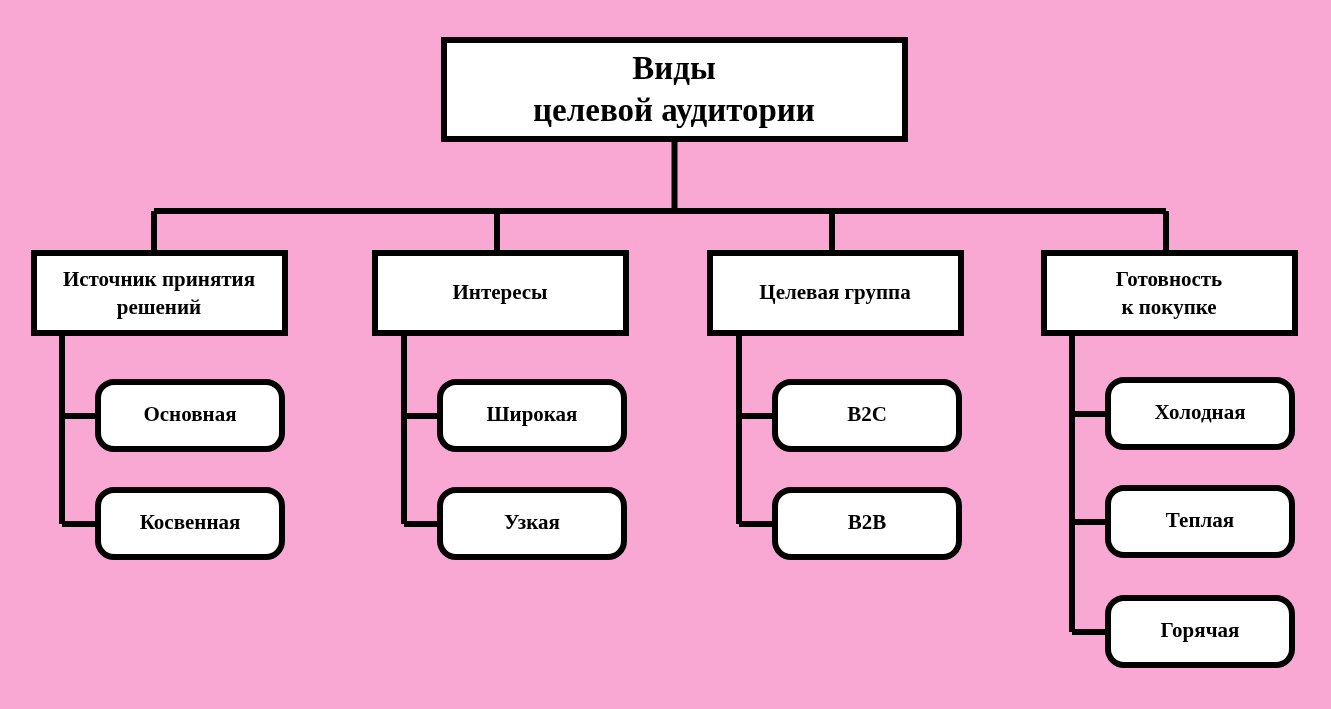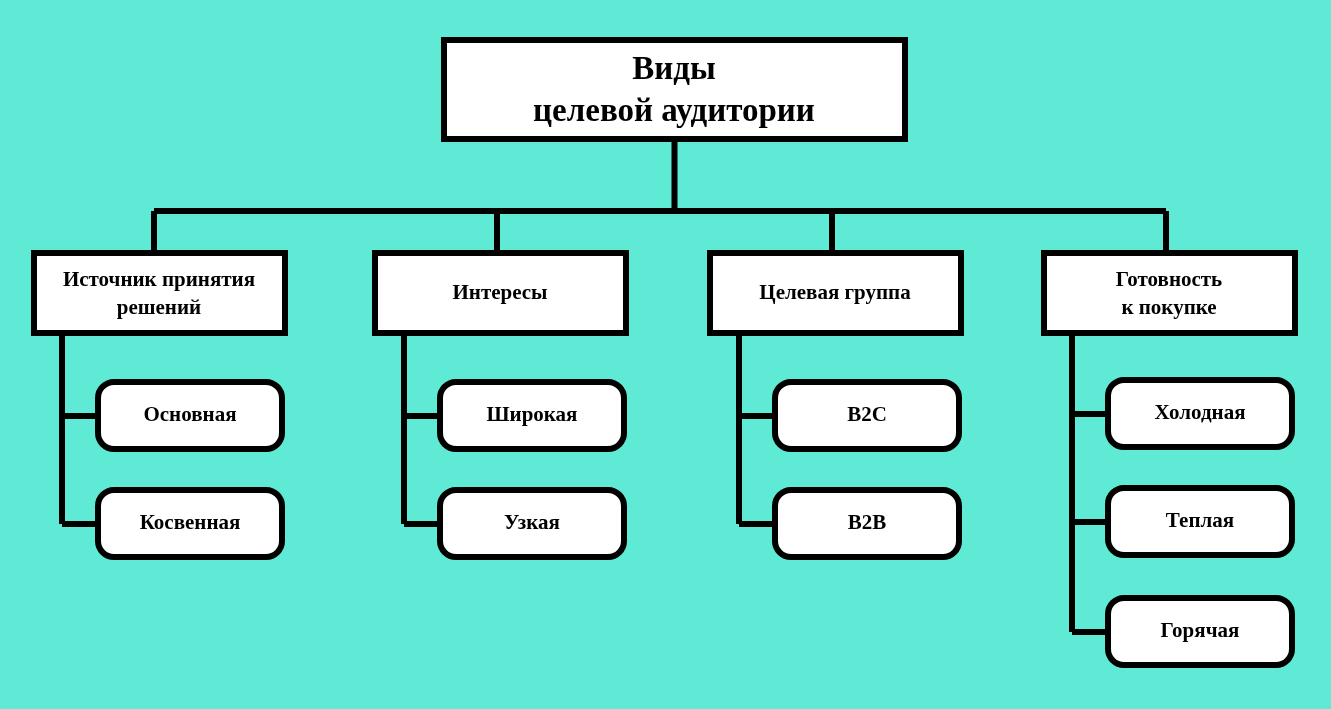--- a/index.html
+++ b/index.html
@@ -10,21 +10,21 @@
   body {
     width: 1331px;
     height: 709px;
     overflow: hidden;
     font-family: "Liberation Serif", "DejaVu Serif", serif;
   }
   #diagram-root {
     position: relative;
     width: 1331px;
     height: 709px;
-    background: #5eead4;
+    background: #f9a8d4;
     text-align: center;
   }
   svg.diagram-canvas {
     position: absolute;
     top: 0;
     left: 0;
     width: 1331px;
     height: 709px;
     display: block;
   }

